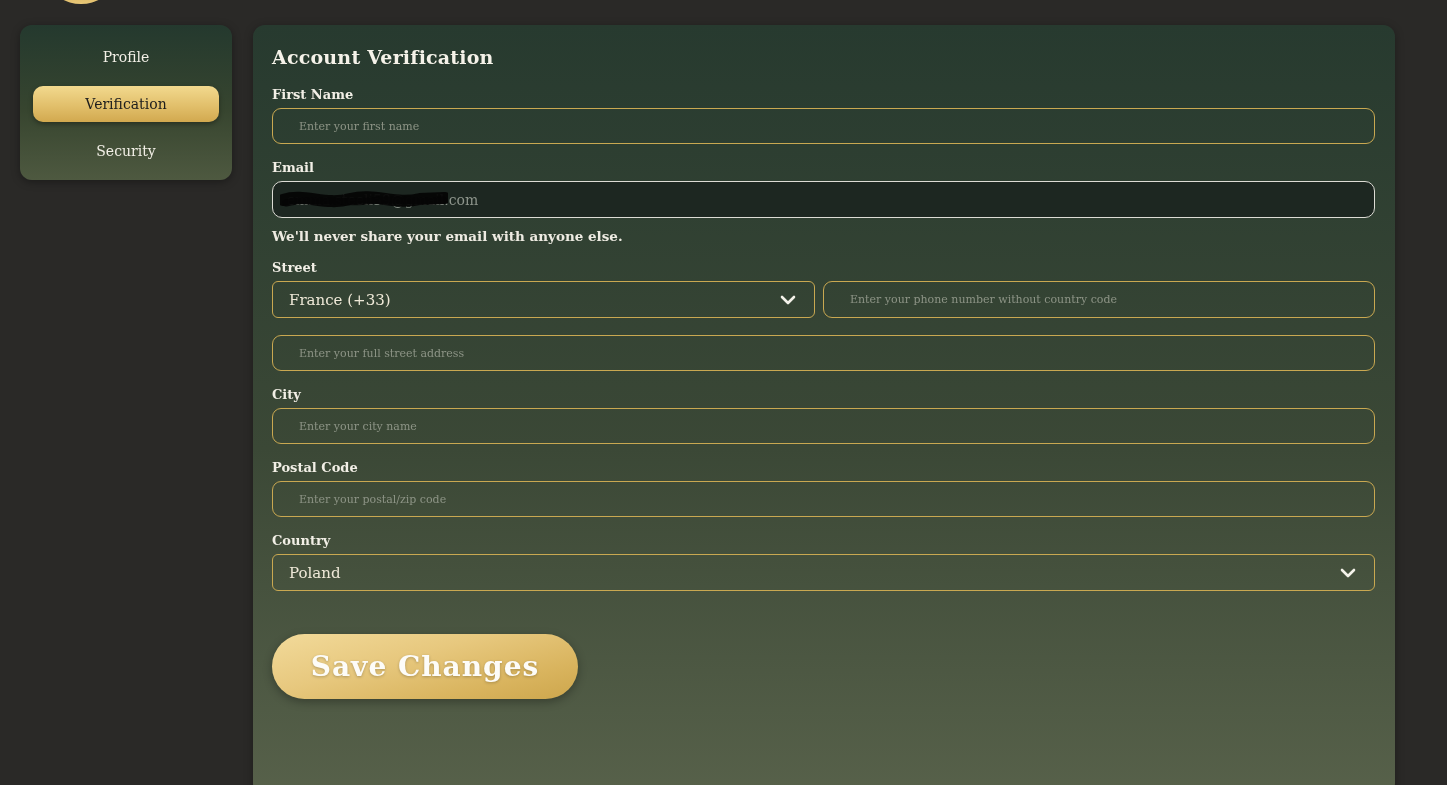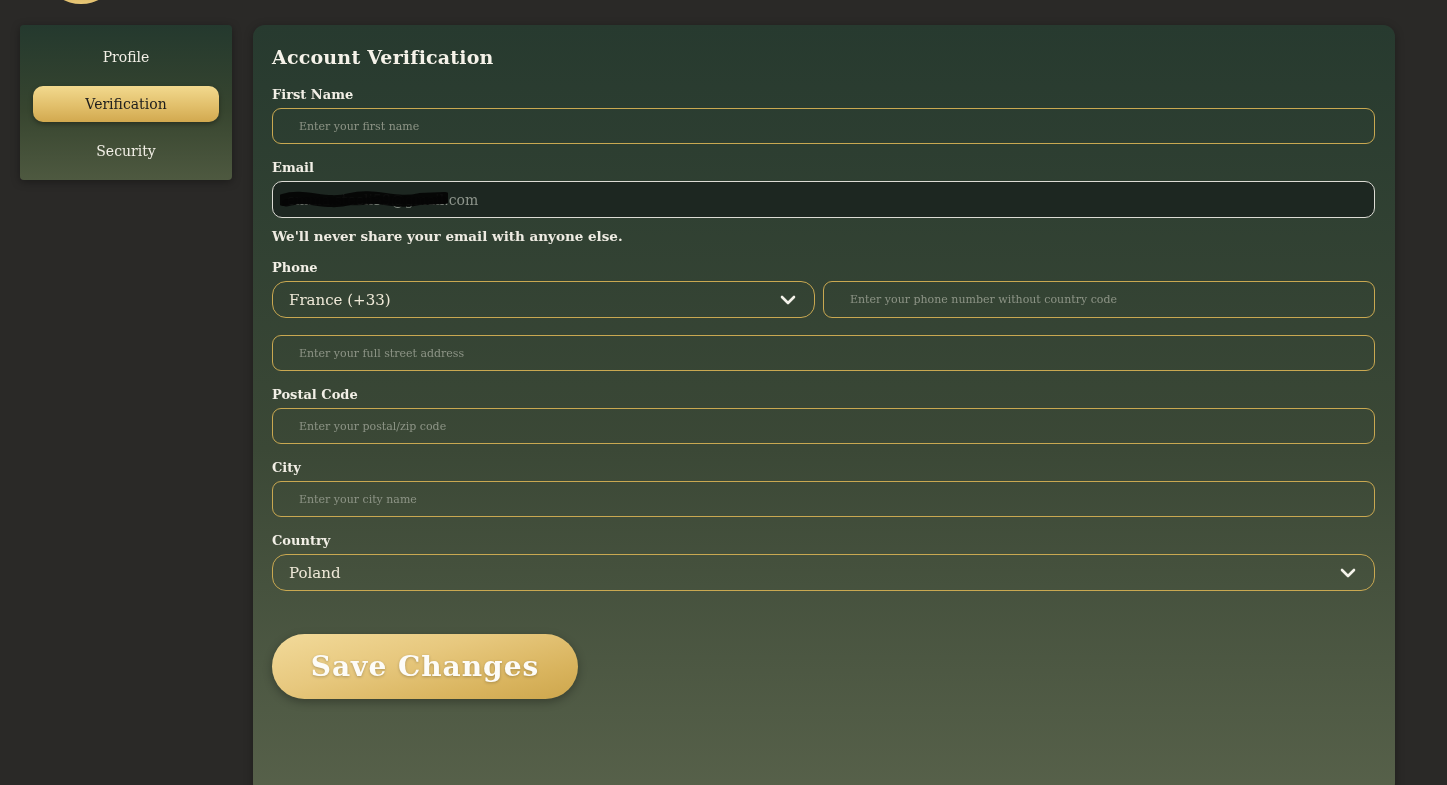--- a/index.html
+++ b/index.html
@@ -17,21 +17,21 @@
     width: 58px; height: 40px;
     border-radius: 50%;
     background: linear-gradient(180deg, #8a6a2a 0%, #d8b25c 70%, #e8c878 100%);
   }
 
   
   .sidebar {
     position: absolute;
     left: 20px; top: 25px;
     width: 212px; height: 155px;
-    border-radius: 4px;
+    border-radius: 12px;
     background: linear-gradient(180deg, #24392e 0%, #37452f 55%, #4e5940 100%);
     padding: 14px 13px;
     box-shadow: 0 2px 8px rgba(0,0,0,0.35);
   }
   .side-item {
     height: 36px;
     margin-bottom: 11px;
     display: flex; align-items: center; justify-content: center;
     color: #f2efe6;
     font-size: 14px;
@@ -112,21 +112,21 @@
     color: #eeebe2;
     font-size: 13.5px;
     font-weight: 600;
     line-height: 16px;
   }
 
   
   .select-control {
     height: 37px;
     border: 1.3px solid #c9a851;
-    border-radius: 14px;
+    border-radius: 6px;
     background: transparent;
     display: flex; align-items: center; justify-content: space-between;
     padding: 0 18px 0 16px;
     color: #efe9d8;
     font-size: 15px;
     cursor: pointer;
   }
   .select-control .chev { display: flex; align-items: center; }
 
   .phone-row { display: flex; gap: 8px; }
@@ -178,48 +178,48 @@
       <input class="email-input" type="text" value="emma.steeli59@gmail.com" style="">
       <svg class="scribble" width="168" height="21" viewBox="0 0 168 21">
         <path d="M3 11 C 25 4, 45 17, 70 10 C 95 4, 115 16, 140 10 L 165 9" stroke="#050505" stroke-width="12" fill="none" stroke-linecap="round" opacity="0.95"></path>
         <path d="M6 14 C 30 8, 60 15, 90 12 C 120 9, 145 14, 163 11" stroke="#050505" stroke-width="7" fill="none" stroke-linecap="round" opacity="0.9"></path>
       </svg>
     </div>
     <div class="help-text">We'll never share your email with anyone else.</div>
   </div>
 
   <div class="field">
-    <label class="field-label">Phone</label>
+    <label class="field-label">Street</label>
     <div class="phone-row">
       <div class="select-control phone-select">
         <span>France (+33)</span>
         <span class="chev">
           <svg width="16" height="10" viewBox="0 0 16 10">
             <polyline points="2,2 8,8 14,2" fill="none" stroke="#f4f2ea" stroke-width="2.6" stroke-linecap="round" stroke-linejoin="round"></polyline>
           </svg>
         </span>
       </div>
       <div class="phone-input-wrap">
         <input class="text-input" type="text" style="height: 37px;" placeholder="Enter your phone number without country code">
       </div>
     </div>
   </div>
 
   <div class="field">
     <input class="text-input" type="text" placeholder="Enter your full street address" style="">
   </div>
 
   <div class="field">
+    <label class="field-label">City</label>
+    <input class="text-input" type="text" placeholder="Enter your city name" style="">
+  </div>
+
+  <div class="field">
     <label class="field-label">Postal Code</label>
     <input class="text-input" type="text" placeholder="Enter your postal/zip code" style="">
-  </div>
-
-  <div class="field">
-    <label class="field-label">City</label>
-    <input class="text-input" type="text" placeholder="Enter your city name" style="">
   </div>
 
   <div class="field">
     <label class="field-label">Country</label>
     <div class="select-control country-select">
       <span>Poland</span>
       <span class="chev">
         <svg width="16" height="10" viewBox="0 0 16 10">
           <polyline points="2,2 8,8 14,2" fill="none" stroke="#f4f2ea" stroke-width="2.6" stroke-linecap="round" stroke-linejoin="round"></polyline>
         </svg>

